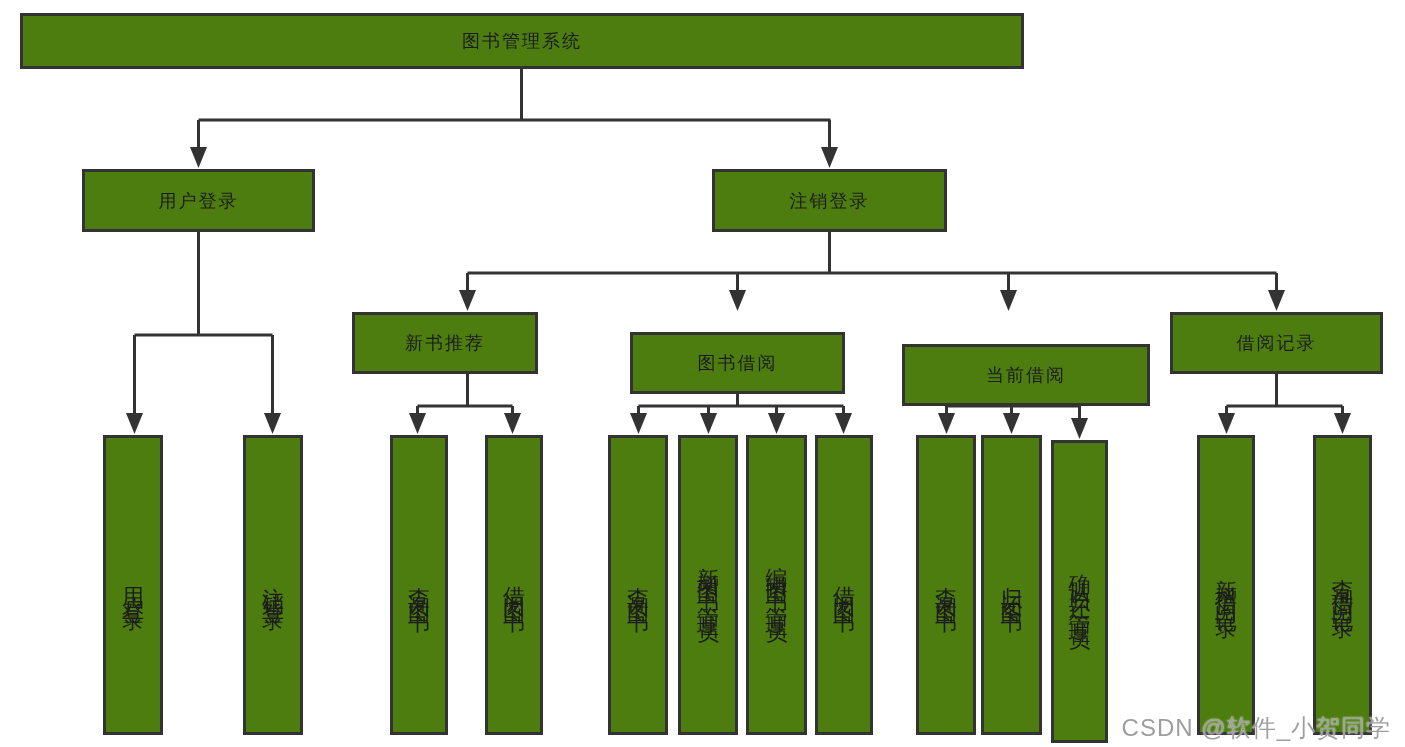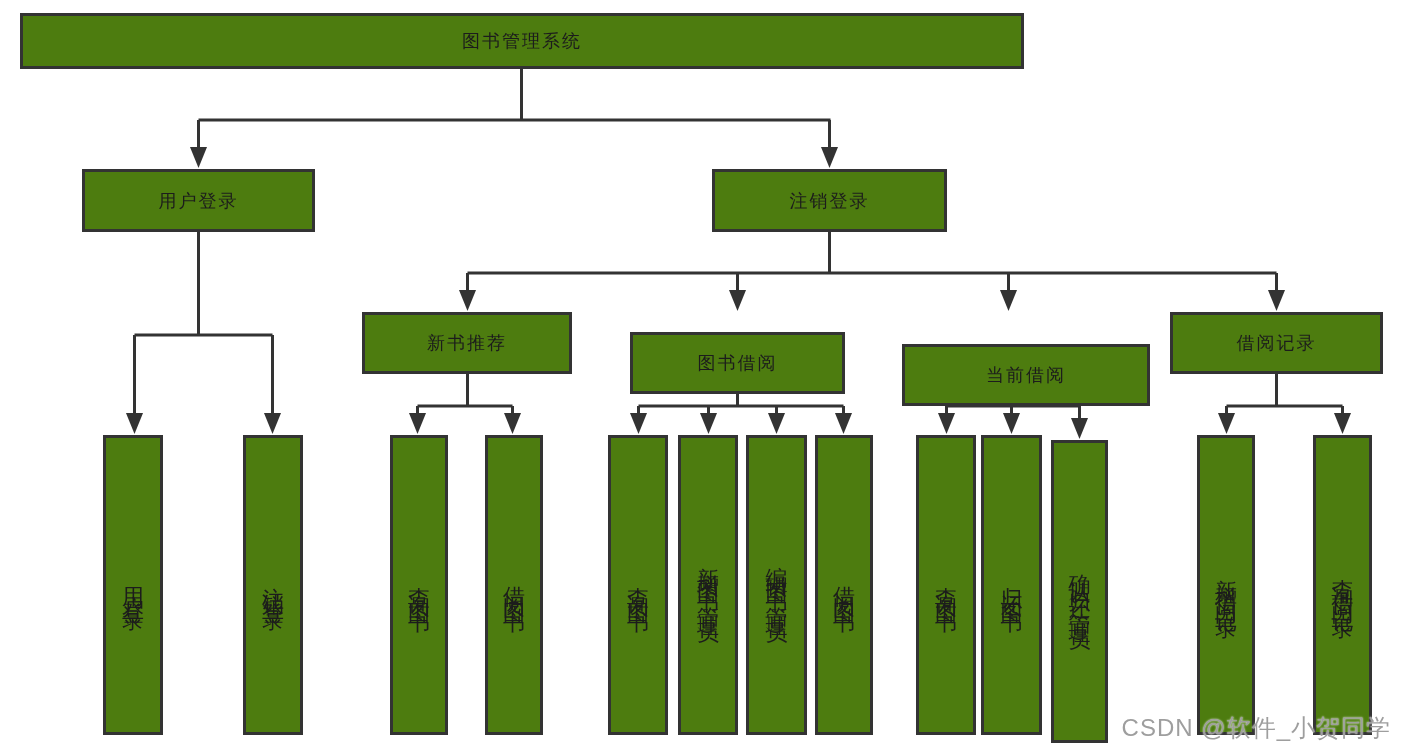--- a/index.html
+++ b/index.html
@@ -128,21 +128,21 @@
     <span>图书管理系统</span>
   </div>
 
   <div class="node h" style="left:82px; top:169px; width:233px; height:63px;">
     <span>用户登录</span>
   </div>
   <div class="node h" style="left:712px; top:169px; width:235px; height:63px;">
     <span>注销登录</span>
   </div>
 
-  <div class="node h" style="left:362px; top:312px; width:210px; height:62px;">
+  <div class="node h" style="left:352px; top:312px; width:186px; height:62px;">
     <span>新书推荐</span>
   </div>
   <div class="node h" style="left:630px; top:312px; width:215px; height:62px;margin-top:20px;">
     <span>图书借阅</span>
   </div>
   <div class="node h" style="left:902px; top:328px; width:248px; height:62px;margin-top:16px;">
     <span>当前借阅</span>
   </div>
   <div class="node h" style="left:1170px; top:312px; width:213px; height:62px;">
     <span>借阅记录</span>

